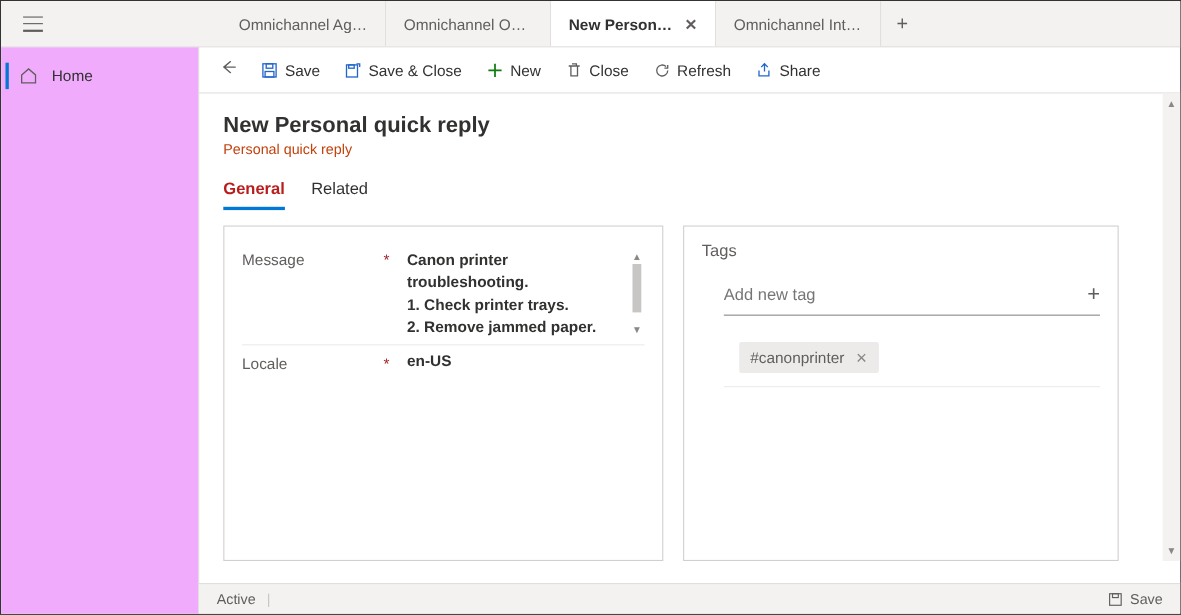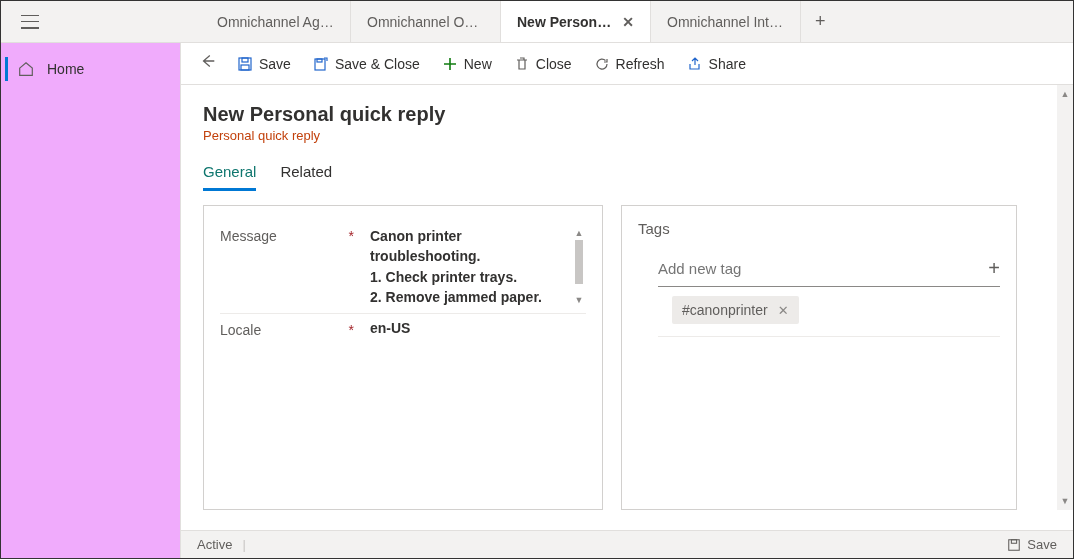--- a/index.html
+++ b/index.html
@@ -38,21 +38,21 @@
     .cmd-icon { width: 16px; height: 16px; }
     .back-arrow { font-size: 18px; padding: 0 8px; cursor: pointer; color: #605e5c; }
     
     
     .form-content { flex: 1; padding: 18px 22px 0 22px; overflow: hidden; display: flex; flex-direction: column; }
     .page-title { font-size: 20px; font-weight: 600; color: #323130; }
     .page-subtitle { font-size: 13px; color: #c2410c; margin-top: 2px; }
     
     .form-tabs { display: flex; gap: 24px; margin-top: 20px; border-bottom: 0; }
     .form-tab { padding-bottom: 8px; cursor: pointer; color: #323130; font-size: 15px; }
-    .form-tab.active { font-weight: 400; border-bottom: 3px solid #0078d4; color: #0f766e; }
+    .form-tab.active { font-weight: 700; border-bottom: 3px solid #0078d4; color: #b91c1c; }
     
     .panels { display: flex; gap: 18px; margin-top: 14px; flex: 1; min-height: 0; }
     .panel { border: 1px solid #d2d0ce; padding: 14px 16px; background: #fff; }
     .panel.main { flex: 1; max-width: 400px; }
     .panel.tags { width: 396px; }
     
     .field-row { display: flex; padding: 6px 0; border-bottom: 1px solid #edebe9; }
     .field-row:last-child { border-bottom: none; }
     .field-label { width: 150px; color: #605e5c; padding-top: 2px; position: relative; }
     .req { color: #a4262c; position: absolute; right: 16px; top: 2px; }
@@ -60,21 +60,21 @@
     .textarea-wrap { display: flex; }
     .textarea-val { flex: 1; white-space: pre-line; font-weight: 600; line-height: 1.45; }
     .scroll-gutter { width: 14px; margin-left: 6px; display: flex; flex-direction: column; justify-content: space-between; align-items: center; padding: 2px 0; }
     .scroll-gutter .thumb { width: 8px; height: 44px; background: #c8c6c4; margin-top: 2px; }
     .scroll-gutter .arr { font-size: 9px; color: #8a8886; }
     
     .tags-title { font-size: 15px; color: #605e5c; margin-bottom: 14px; }
     .add-tag-row { display: flex; align-items: center; border-bottom: 1px solid #8a8886; padding: 6px 0; margin-left: 20px; }
     .add-tag-input { flex: 1; border: none; outline: none; font-size: 15px; color: #605e5c; background: transparent; }
     .add-tag-plus { font-size: 20px; color: #605e5c; cursor: pointer; font-weight: 300; }
-    .tag-chips { margin-top: 9px; margin-left: 20px; padding-bottom: 12px; border-bottom: 1px solid #edebe9; padding-left: 14px; }
+    .tag-chips { margin-top: 24px; margin-left: 20px; padding-bottom: 12px; border-bottom: 1px solid #edebe9; padding-left: 14px; }
     .chip { display: inline-flex; align-items: center; background: #edebe9; padding: 6px 10px; border-radius: 2px; color: #605e5c; gap: 10px; }
     .chip .chip-x { cursor: pointer; font-size: 13px; color: #8a8886; }
     
     .right-scroll { width: 16px; background: #f3f2f1; display: flex; flex-direction: column; align-items: center; padding: 4px 0; }
     .right-scroll .arr { font-size: 9px; color: #8a8886; }
     .right-scroll .spacer { flex: 1; }
     
     
     .footer { height: 28px; background: #f3f2f1; border-top: 1px solid #e1dfdd; display: flex; align-items: center; padding: 0 16px; font-size: 13px; color: #605e5c; margin-top: 20px; }
     .footer .sep { margin: 0 10px; color: #c8c6c4; }

